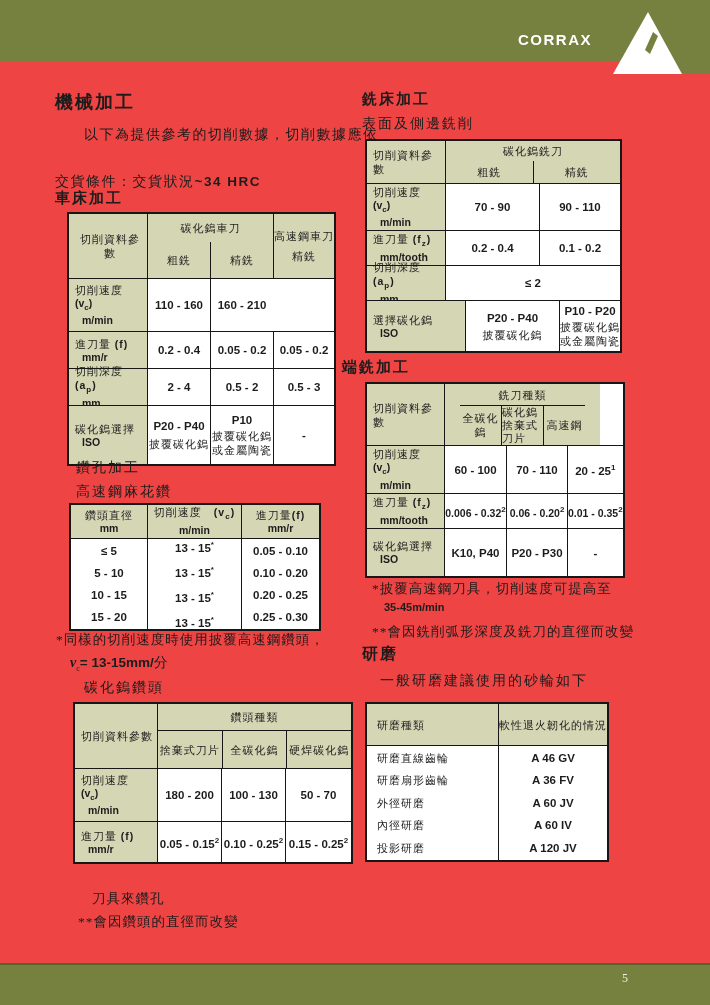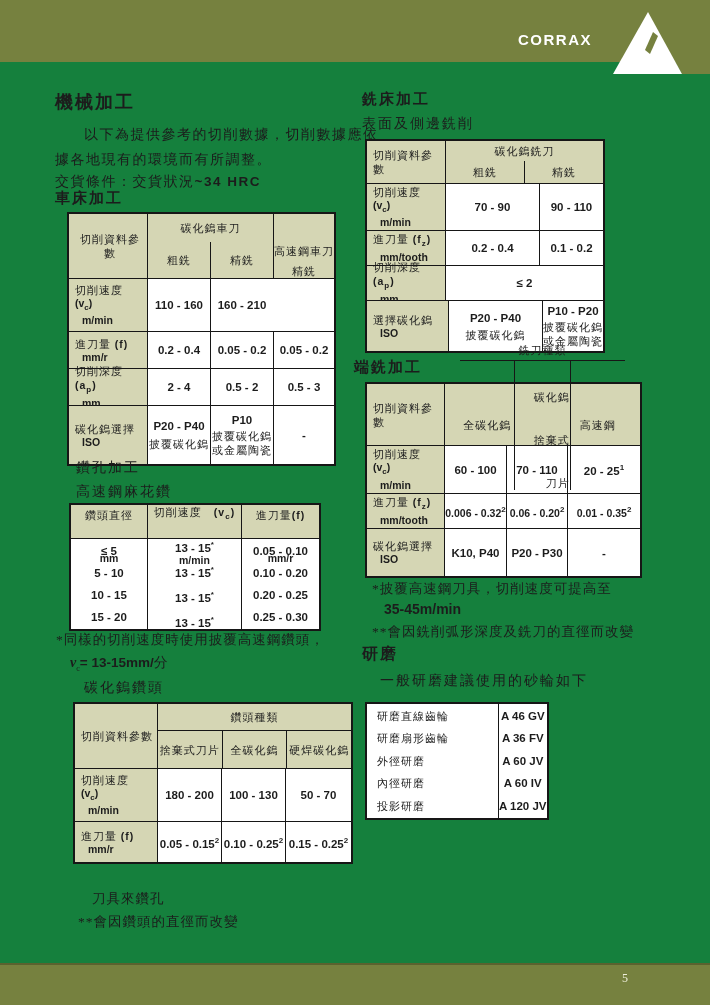--- a/index.html
+++ b/index.html
@@ -1,16 +1,16 @@
 <!DOCTYPE html>
 <html><head>
 <meta charset="utf-8">
 <style>
   html,body{margin:0;padding:0;background:#e8e8e8;}
-  .page{position:relative;width:710px;height:1005px;background:#15803d;overflow:hidden;
+  .page{position:relative;width:710px;height:1005px;background:#ef4444;overflow:hidden;
         font-family:"Liberation Serif",serif;color:#1c1c1c;}
   .abs{position:absolute;}
   .num{font-family:"Liberation Sans",sans-serif;font-weight:bold;}
   .h1{font-size:18px;font-weight:bold;letter-spacing:2px;}
   .h2{font-size:15px;font-weight:bold;letter-spacing:2px;}
   .h3{font-size:14px;letter-spacing:2px;}
   .body-text{font-size:14px;letter-spacing:1.5px;line-height:25px;}
   .note{font-size:13.5px;letter-spacing:1px;}
   
   .brand{position:absolute;top:31px;right:118px;color:#fff;font-family:"Liberation Sans",sans-serif;
@@ -32,38 +32,37 @@
   .val{font-family:"Liberation Sans",sans-serif;font-weight:bold;font-size:11.5px;line-height:14px;}
   .sym{font-family:Liberation Sans, sans-serif;font-weight:bold;font-size:10.5px;line-height:13px;}
   .unit{font-family:"Liberation Sans",sans-serif;font-weight:bold;font-size:10.5px;line-height:13px;padding-left:7px;}
   sub{font-size:8px;}
   sup{font-size:8px;}
   .split{display:flex;width:100%;flex:1 1 auto;align-items:center;}
   .split > div{flex:1 1 0;box-sizing:border-box;}
   .split .tick{border-left:1.5px solid #161616;align-self:stretch;display:flex;
                flex-direction:column;justify-content:center;}
   .gcap{display:flex;flex-direction:column;justify-content:center;flex:0 0 auto;}
-  .multiline div{line-height:13px;margin-top:30px;}
+  .multiline div{line-height:13px;}
 </style>
 </head>
 <body>
 
 <div class="page">
 
   <svg class="abs" style="left:0;top:0" width="710" height="80">
     <rect x="0" y="0" width="710" height="62" fill="#76813F"></rect>
     <polygon points="675,62 710,62 710,74 682,74" fill="#76813F"></polygon>
     <polygon points="613,74 648,12 682,74" fill="#ffffff"></polygon>
     <polygon points="653,32 658,36 650,54 645,50" fill="#76813F"></polygon>
   </svg>
   <span class="brand">CORRAX</span>
 
   <div class="abs h1" style="left:55px;top:90px">機械加工</div>
   <div class="abs body-text" style="left:55px;top:122px;padding-left:29px;width:300px">以下為提供參考的切削數據，切削數據應依</div>
-  <div class="abs body-text" style="left:55px;top:147px;width:300px">據各地現有的環境而有所調整。</div>
   <div class="abs body-text" style="left:55px;top:169px">
     <span>交貨條件：交貨狀況</span><span class="num" style="font-size:13.5px">~34 HRC</span>
   </div>
   <div class="abs h2" style="left:55px;top:189px">車床加工</div>
 
   <div class="tbl" style="left:67px;top:212px">
     <div class="trow" style="height:64px">
       <div class="c lbl cn" style="width:78px;justify-content:center;align-items:center;text-align:center">切削資料參數</div>
       <div class="c hd" style="width:126px;padding:0">
         <div class="gcap cn" style="height:28px">碳化鎢車刀</div>
@@ -242,46 +241,46 @@
       <div class="c val grow">0.1 - 0.2</div>
     </div>
     <div class="trow" style="height:34px">
       <div class="c lbl" style="width:78px">
         <div class="cn"><span>切削深度</span>　<span class="sym"><span>(a</span><sub>p</sub><span>)</span></span></div>
         <div class="unit">mm</div>
       </div>
       <div class="c val grow">≤ 2</div>
     </div>
     <div class="trow" style="height:50px">
-      <div class="c lbl" style="width:81px">
+      <div class="c lbl" style="width:98px">
         <div class="cn">選擇碳化鎢</div>
         <div class="unit">ISO</div>
       </div>
       <div class="c" style="width:94px">
         <div class="val">P20 - P40</div>
         <div class="cn" style="margin-top:3px">披覆碳化鎢</div>
       </div>
       <div class="c grow">
         <div class="val">P10 - P20</div>
         <div class="cn" style="margin-top:2px">披覆碳化鎢</div>
         <div class="cn">或金屬陶瓷</div>
       </div>
     </div>
   </div>
 
-  <div class="abs h2" style="left:354px;top:358px">端銑加工</div>
+  <div class="abs h2" style="left:342px;top:358px">端銑加工</div>
 
   <div class="tbl" style="left:365px;top:382px">
     <div class="trow" style="height:61px">
       <div class="c lbl cn" style="width:77px;justify-content:center">切削資料參數</div>
-      <div class="c hd" style="width:196px;padding:15px">
+      <div class="c hd" style="width:156px;padding:15px">
         <div class="gcap cn" style="height:21px;border-bottom:1.5px solid #161616;width:100%;box-sizing:border-box">銑刀種類</div>
         <div class="split">
           <div class="cn">全碳化鎢</div>
-          <div class="cn tick multiline" style="text-align:right">
+          <div class="cn tick multiline" style="text-align:left">
             <div>碳化鎢</div>
               <div>捨棄式</div>
               <div>刀片</div>
           </div>
           <div class="cn tick">高速鋼</div>
         </div>
       </div>
     </div>
     <div class="trow" style="height:47px">
       <div class="c lbl" style="width:77px">
@@ -315,27 +314,31 @@
         <div class="cn">碳化鎢選擇</div>
         <div class="unit">ISO</div>
       </div>
       <div class="c val" style="width:62px">K10, P40</div>
       <div class="c val" style="width:61px">P20 - P30</div>
       <div class="c val grow">-</div>
     </div>
   </div>
 
   <div class="abs note" style="left:372px;top:580px">*披覆高速鋼刀具，切削速度可提高至</div>
-  <div class="abs num" style="left:384px;top:601px;font-size:14px">35-45m/min</div>
+  <div class="abs num" style="left:384px;top:601px;font-size:11px">35-45m/min</div>
   <div class="abs note" style="left:372px;top:623px">**會因銑削弧形深度及銑刀的直徑而改變</div>
 
   <div class="abs h1" style="left:362px;top:644px;font-size:16px">研磨</div>
   <div class="abs h3" style="left:380px;top:672px">一般研磨建議使用的砂輪如下</div>
 
   <div class="tbl" style="left:365px;top:702px">
+    <div class="trow" style="height:41px">
+      <div class="c hd cn" style="width:131px;align-items:flex-start;padding-left:10px;text-align:left">研磨種類</div>
+      <div class="c hd cn grow">軟性退火韌化的情況</div>
+    </div>
     <div class="trow" style="height:114px">
       <div class="c" style="width:131px;align-items:flex-start;padding-left:10px;text-align:left">
         <div class="cn" style="line-height:22.4px">研磨直線齒輪</div>
         <div class="cn" style="line-height:22.4px">研磨扇形齒輪</div>
         <div class="cn" style="line-height:22.4px">外徑研磨</div>
         <div class="cn" style="line-height:22.4px">內徑研磨</div>
         <div class="cn" style="line-height:22.4px">投影研磨</div>
       </div>
       <div class="c grow">
         <div class="val" style="line-height:22.4px">A 46 GV</div>

